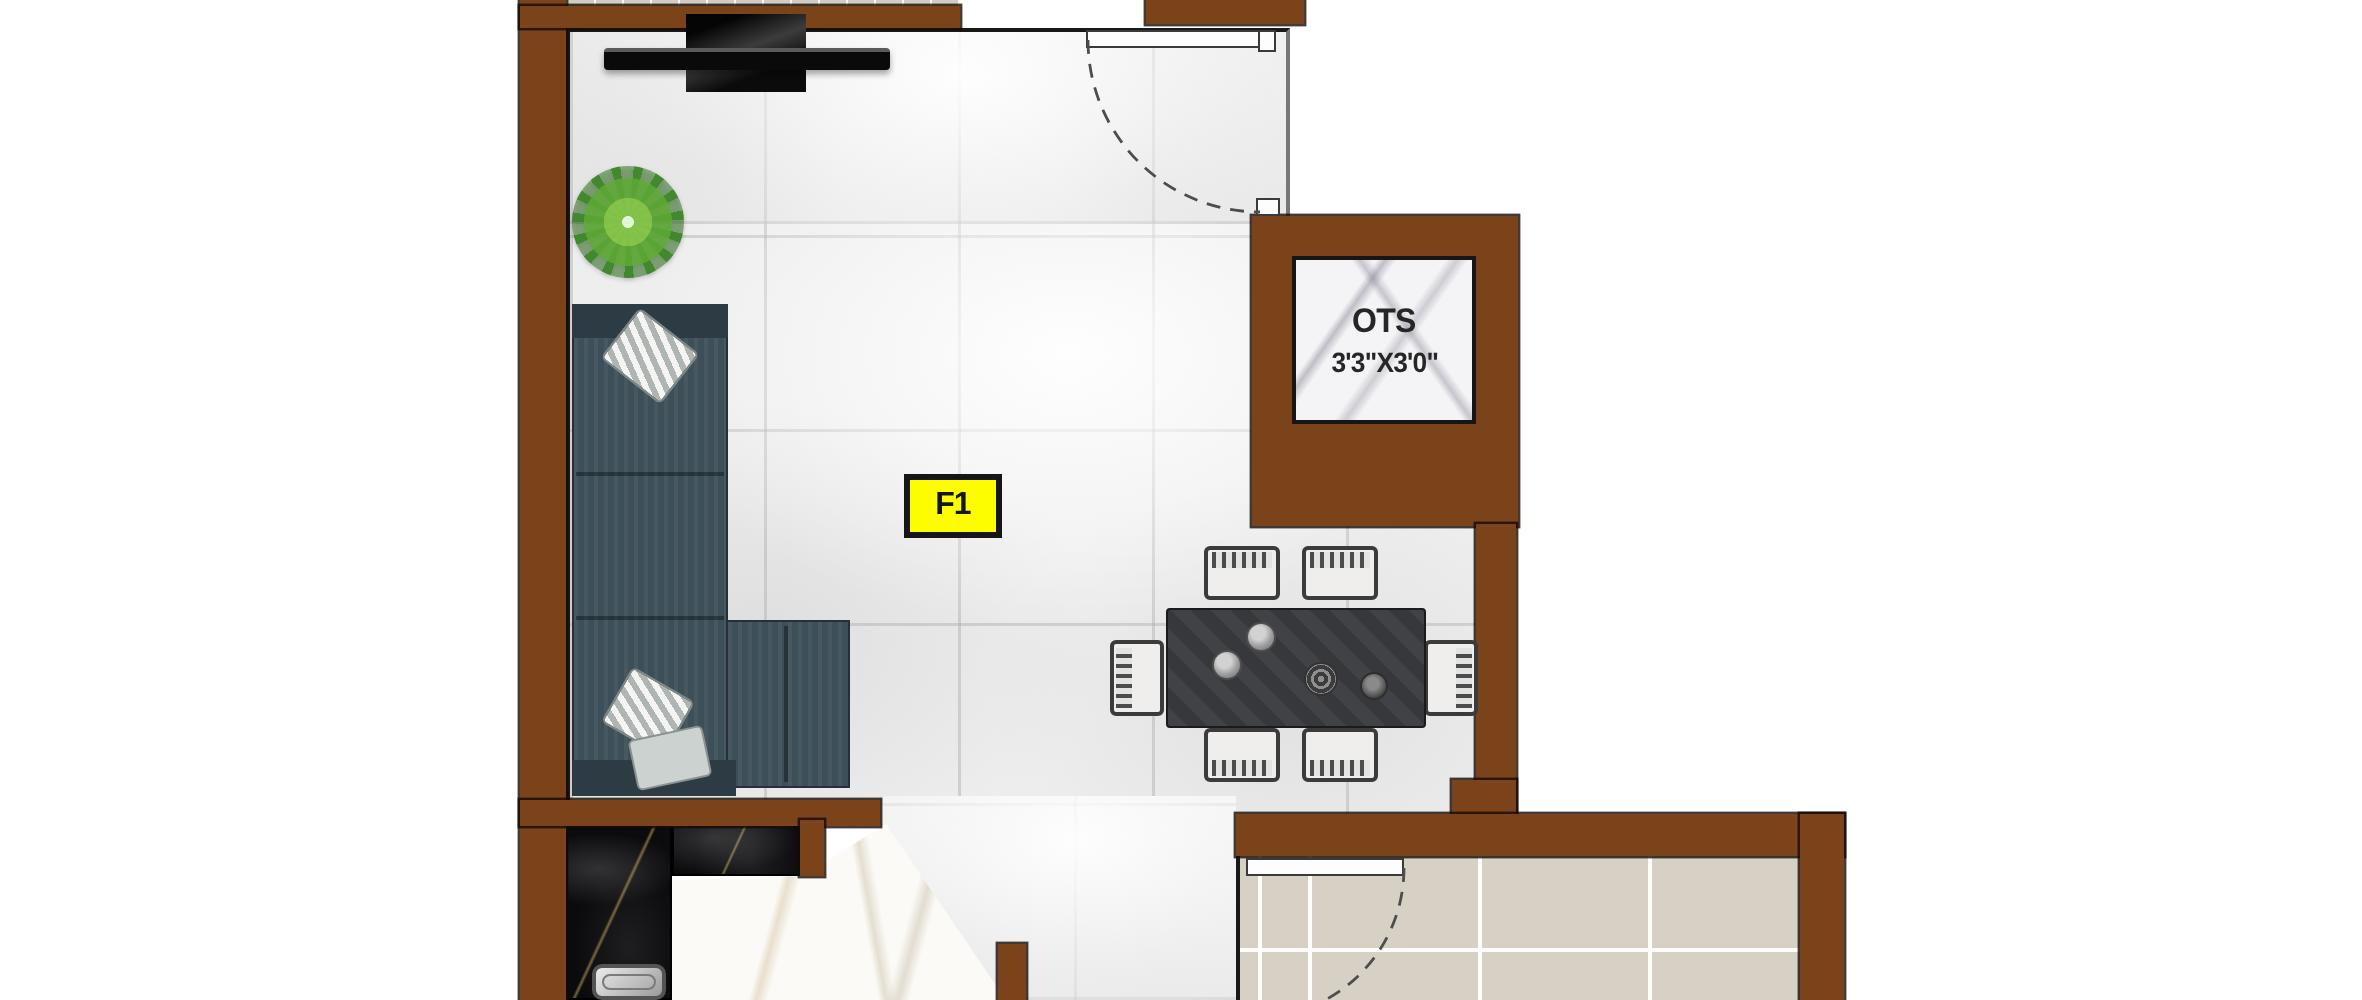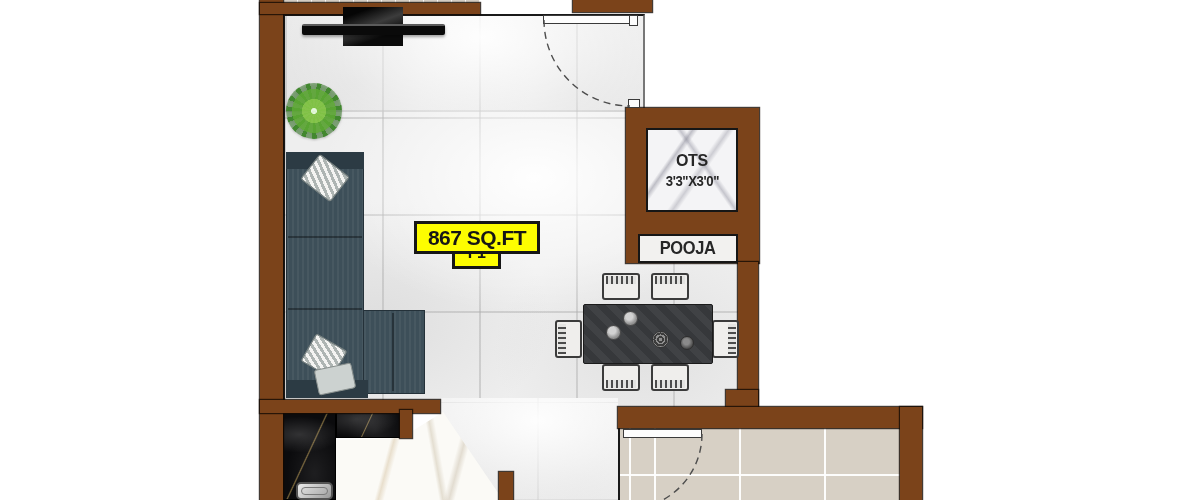--- a/index.html
+++ b/index.html
@@ -114,23 +114,20 @@
   <div class="abs wall" style="left:738px;top:262px;width:20px;height:150px;"></div>
   <div class="abs wall" style="left:726px;top:390px;width:32px;height:22px;"></div>
   <div class="abs wall" style="left:618px;top:407px;width:304px;height:21px;"></div>
   <div class="abs wall" style="left:900px;top:407px;width:22px;height:93px;"></div>
   <div class="abs wall" style="left:499px;top:472px;width:14px;height:28px;"></div>
 
   <div class="abs marble-gray otsbox" style="left:646px;top:128px;width:92px;height:84px;">
     <div class="lbl" style="font-size:17px;">OTS</div>
     <div class="lbl" style="font-size:14px;margin-top:3px;">3'3"X3'0"</div>
   </div>
-  <div class="abs poojabg" style="left:638px;top:234px;width:100px;height:29px;">
-    <div class="lbl" style="font-size:17.5px;">POOJA</div>
-  </div>
 
   <div class="abs door-panel" style="left:543px;top:15px;width:88px;height:9px;"></div>
   <div class="abs door-panel" style="left:629px;top:15px;width:9px;height:11px;"></div>
   <div class="abs door-panel" style="left:628px;top:99px;width:12px;height:9px;"></div>
   <div class="abs door-panel" style="left:623px;top:429px;width:79px;height:9px;"></div>
 
   <svg class="abs" width="1181" height="500" style="left:0;top:0;pointer-events:none;">
     <path d="M 544 20 A 86 86 0 0 0 630 106" fill="none" stroke="#4d4d4d" stroke-width="1.4" stroke-dasharray="7 5"></path>
     <path d="M 702 434 A 75 75 0 0 1 627 509" fill="none" stroke="#4d4d4d" stroke-width="1.4" stroke-dasharray="7 5"></path>
   </svg>
@@ -160,16 +157,15 @@
   <div class="abs chair chair-w" style="left:555px;top:320px;width:27px;height:38px;"></div>
   <div class="abs chair chair-e" style="left:712px;top:320px;width:27px;height:38px;"></div>
   <div class="abs dtable" style="left:583px;top:304px;width:130px;height:60px;"></div>
   <div class="abs plate" style="left:606px;top:325px;width:15px;height:15px;"></div>
   <div class="abs plate" style="left:623px;top:311px;width:15px;height:15px;"></div>
   <div class="abs plate-spiral" style="left:652px;top:331px;width:17px;height:17px;"></div>
   <div class="abs plate-dark" style="left:680px;top:336px;width:14px;height:14px;"></div>
 
 
   <div class="abs badge" style="left:452px;top:189px;width:49px;height:32px;font-size:16px;margin-top:48px;">F1</div>
-  <div class="abs badge" style="left:414px;top:221px;width:126px;height:33px;font-size:21px;">867 SQ.FT</div>
 
 
 </div>
 
 </body></html>

